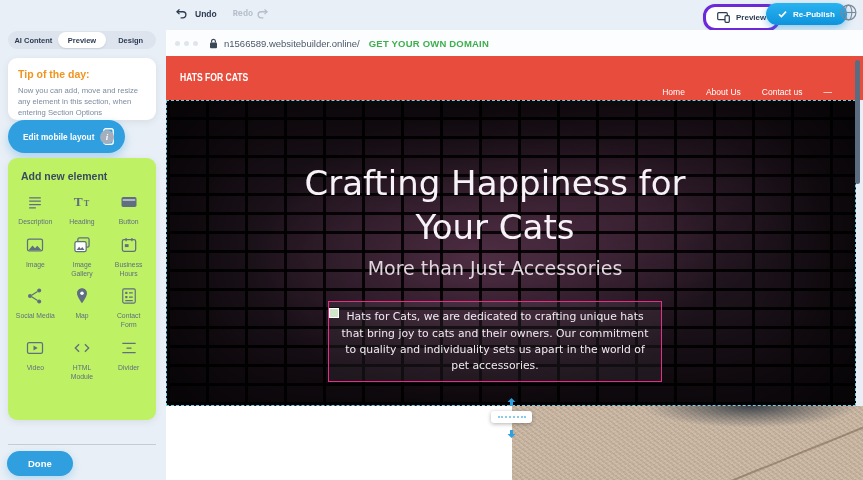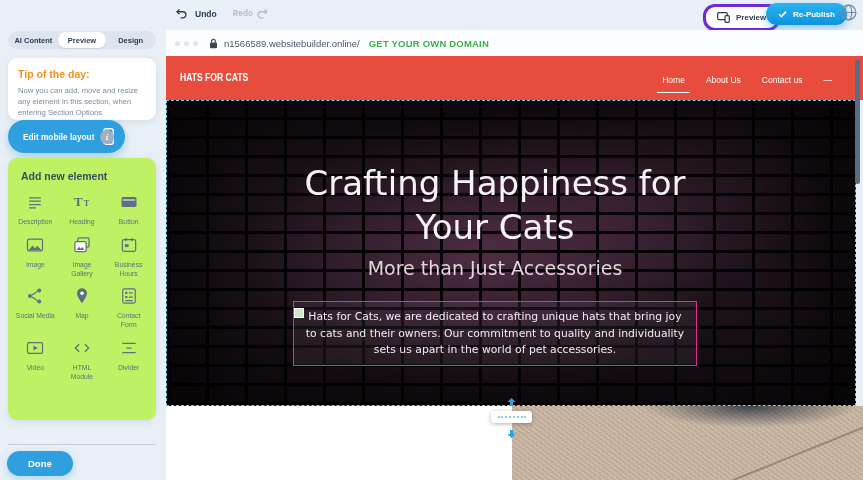--- a/index.html
+++ b/index.html
@@ -58,39 +58,39 @@
                display:flex;align-items:center;}
   .b-dots{display:flex;gap:4px;margin-left:9px;}
   .b-dot{width:5px;height:5px;border-radius:50%;background:#e0e5eb;}
   .lock-wrap{margin-left:11px;display:flex;align-items:center;}
   .url{margin-left:6px;font-size:9.5px;color:#4a5868;}
   .domain-link{margin-left:9px;font-size:9.5px;font-weight:bold;color:#3daf4c;letter-spacing:.2px;cursor:pointer;}
 
   .site-header{position:absolute;left:166px;top:56px;width:697px;height:44px;background:#e74c3c;}
   .logo{position:absolute;left:14px;top:15px;color:#fff;font-size:11px;font-weight:bold;white-space:nowrap;
         transform:scaleX(.78);transform-origin:left center;}
-  .nav{position:absolute;right:31px;top:2px;height:100%;display:flex;align-items:center;gap:21px;}
+  .nav{position:absolute;right:31px;top:14px;height:100%;display:flex;align-items:center;gap:21px;}
   .nav-item{color:#fff;font-size:8.5px;position:relative;cursor:pointer;}
   .nav-item.active::after{content:"";position:absolute;left:-5px;right:-5px;bottom:-8px;height:1.5px;background:#fff;}
 
   
   .hero{position:absolute;left:166px;top:100px;width:690px;height:306px;box-sizing:border-box;
         border:1px dashed #6ed2e6;
         background:
           repeating-linear-gradient(0deg, rgba(0,0,0,.88) 0 3px, rgba(0,0,0,0) 3px 19px),
           repeating-linear-gradient(90deg, rgba(0,0,0,.88) 0 3px, rgba(0,0,0,0) 3px 39px),
           radial-gradient(ellipse 330px 210px at 46% 52%, rgba(152,84,126,.40), rgba(152,84,126,0) 70%),
           radial-gradient(ellipse 260px 180px at 68% 26%, rgba(140,75,115,.22), rgba(140,75,115,0) 70%),
           #221620;
         box-shadow:inset 0 0 120px 40px rgba(0,0,0,.85);}
   .hero-inner{position:absolute;left:0;right:32px;top:0;bottom:0;text-align:center;}
   .hero-title{margin:60px auto 0;max-width:430px;font-family:"DejaVu Sans",sans-serif;font-size:34px;
               line-height:1.3;font-weight:500;color:#f7f2f7;text-align:center;}
   .hero-sub{margin-top:8px;font-family:"DejaVu Sans",sans-serif;font-size:19px;font-weight:500;color:#dfd6de;}
-  .hero-box{position:relative;width:404px;margin:22px auto 0;box-sizing:border-box;border:1px solid #e62e86;
+  .hero-box{position:relative;width:334px;margin:22px auto 0;box-sizing:border-box;border:1px solid #e62e86;
             background:rgba(200,180,200,.08);padding:7px 10px;font-family:"DejaVu Sans",sans-serif;
             font-size:10.8px;line-height:1.5;color:#f1ebf1;text-align:center;cursor:pointer;}
   .hero-box-handle{position:absolute;left:0;top:6px;width:10px;height:10px;background:#cfe7c6;
             border:1px solid #fff;box-sizing:border-box;cursor:grab;}
 
   
   .below{position:absolute;left:166px;top:406px;width:697px;height:74px;background:#fff;}
   .sand{position:absolute;left:346px;top:0;width:351px;height:74px;overflow:hidden;
         background:
           radial-gradient(ellipse 150px 30px at 68% 0%, rgba(55,62,70,.95), rgba(55,62,70,0) 72%),

